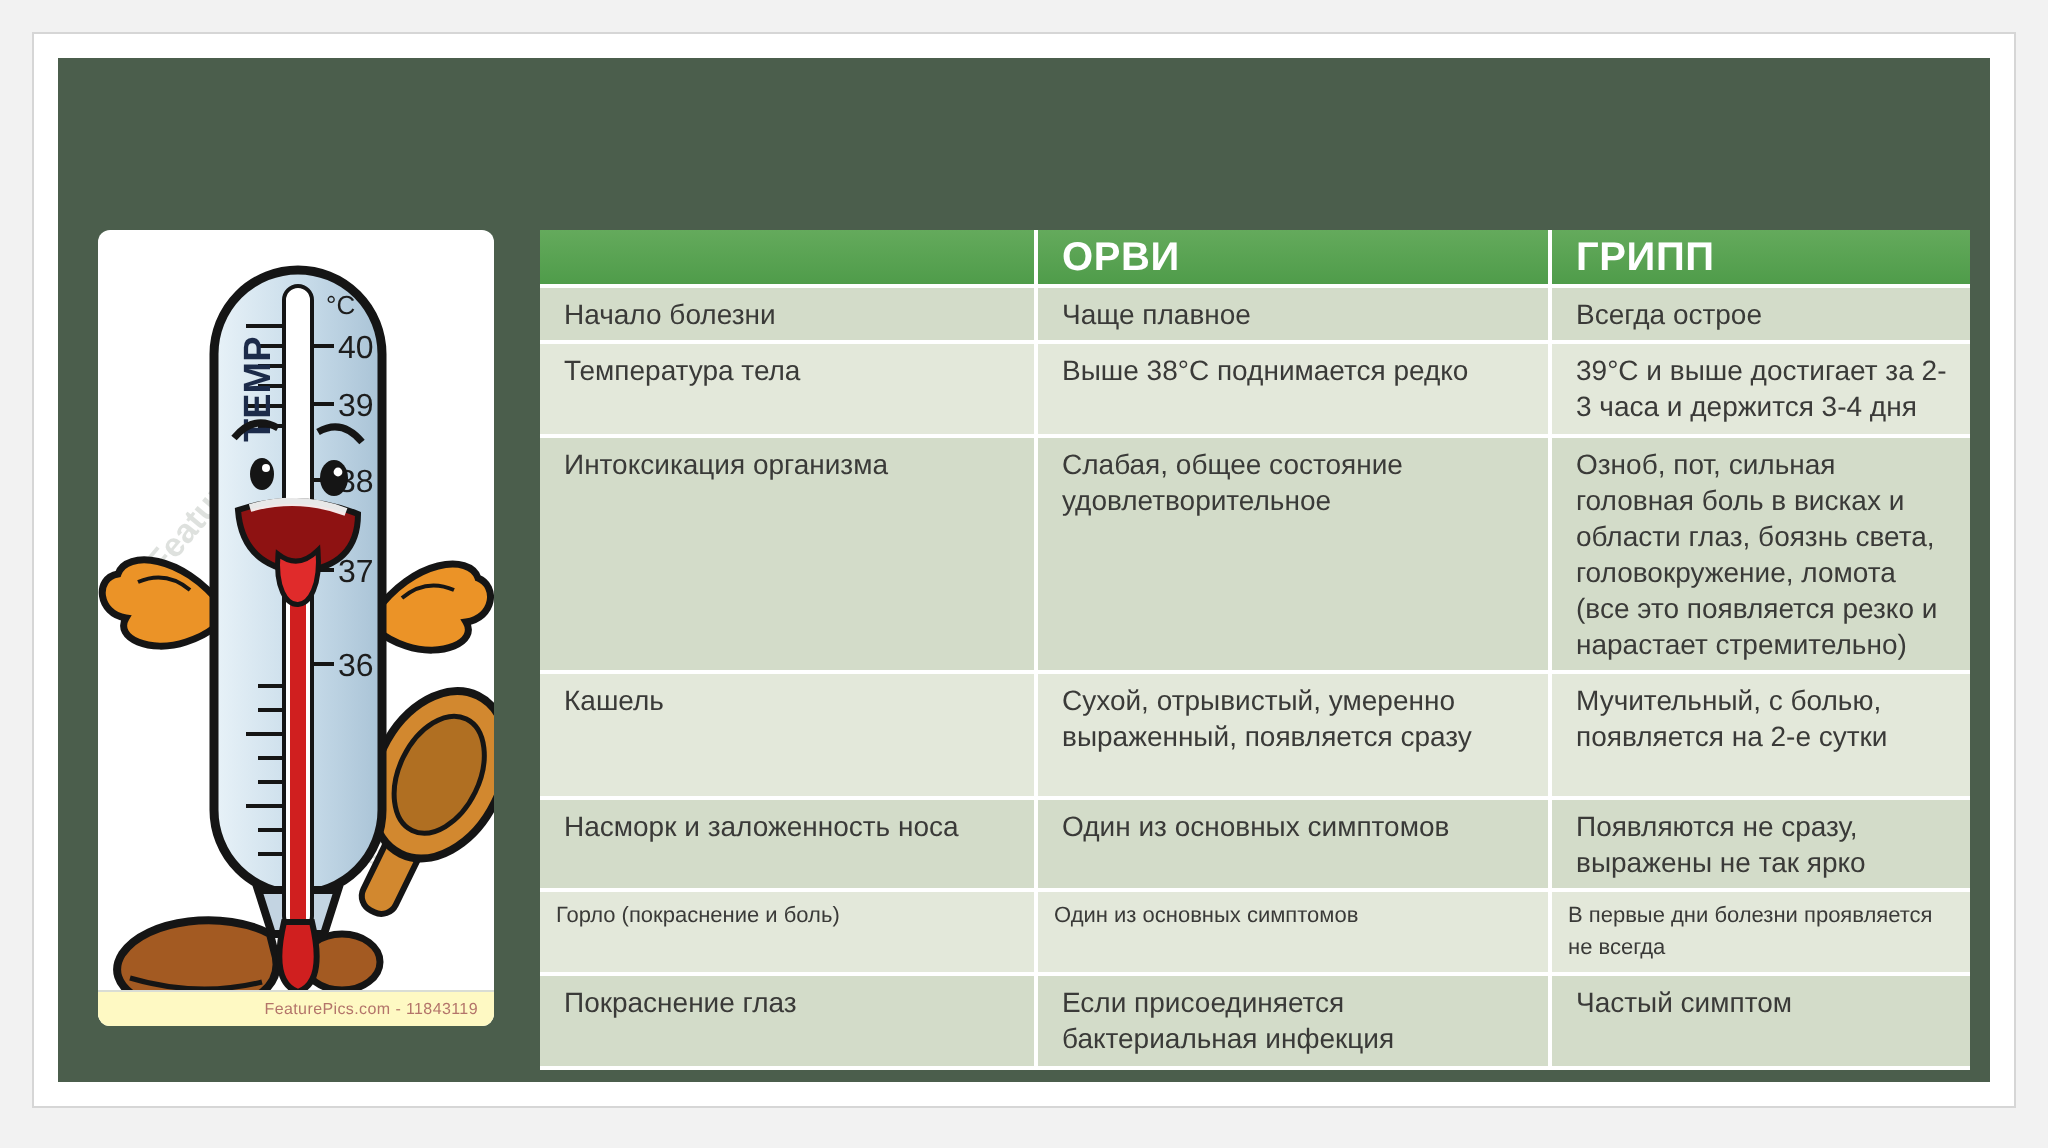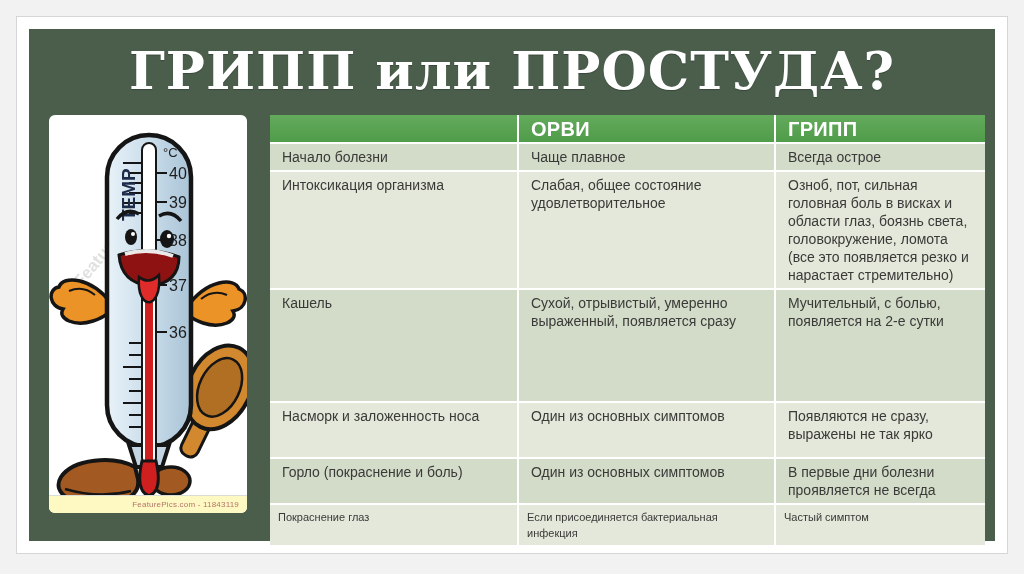--- a/index.html
+++ b/index.html
@@ -57,33 +57,32 @@
     background:linear-gradient(#64aa5c,#4f9c4a);
     color:#ffffff; font-weight:bold; font-size:20px; letter-spacing:.3px;
     height:26px; padding-top:5px;
   }
   table.cmp tbody tr:nth-child(odd)  td { background:#d3dcc9; }
   table.cmp tbody tr:nth-child(even) td { background:#e3e8da; }
 
   table.cmp tbody tr:nth-child(1) { height:26px; }
   table.cmp tbody tr:nth-child(2) { height:47px; }
   table.cmp tbody tr:nth-child(3) { height:113px; }
-  table.cmp tbody tr:nth-child(4) { height:56px; }
+  table.cmp tbody tr:nth-child(4) { height:63px; }
   table.cmp tbody tr:nth-child(5) { height:42px;padding-left:38px; }
   table.cmp tbody tr:nth-child(6) { height:38px; }
   table.cmp tbody tr:nth-child(6) td { font-size:11px; line-height:16px;padding-left:8px; }
   table.cmp tbody tr:nth-child(7) { height:47px; }
 </style>
 </head>
 <body>
 
 <div class="card">
   <div class="slide">
 
-    <div class="slide-title">ГРИПП или ПРОСТУДА?</div>
 
     <div class="panel">
       <svg width="198" height="380" viewBox="0 0 198 380" xmlns="http://www.w3.org/2000/svg">
         <defs>
           <linearGradient id="glass" x1="0" y1="0" x2="1" y2="0">
             <stop offset="0" stop-color="#e8f2f8"></stop>
             <stop offset="0.55" stop-color="#c7dbe9"></stop>
             <stop offset="1" stop-color="#a9c3d6"></stop>
           </linearGradient>
         </defs>
@@ -186,20 +185,25 @@
             <th>ГРИПП</th>
           </tr>
         </thead>
         <tbody>
           <tr>
             <td>Начало болезни</td>
             <td>Чаще плавное</td>
             <td>Всегда острое</td>
           </tr>
           <tr>
+            <td>Температура тела</td>
+            <td>Выше 38°С поднимается редко</td>
+            <td>39°С и выше достигает за 2-3 часа и держится 3-4 дня</td>
+          </tr>
+          <tr>
             <td>Интоксикация организма</td>
             <td>Слабая, общее состояние удовлетворительное</td>
             <td>Озноб, пот, сильная головная боль в висках и области глаз, боязнь света, головокружение, ломота (все это появляется резко и нарастает стремительно)</td>
           </tr>
           <tr>
             <td>Кашель</td>
             <td>Сухой, отрывистый, умеренно выраженный, появляется сразу</td>
             <td>Мучительный, с болью, появляется на 2-е сутки</td>
           </tr>
           <tr>

